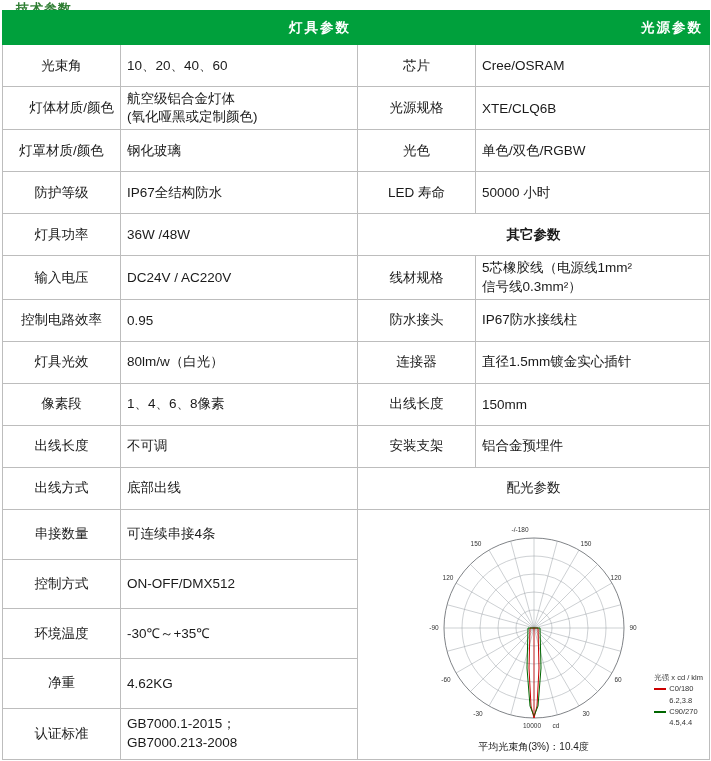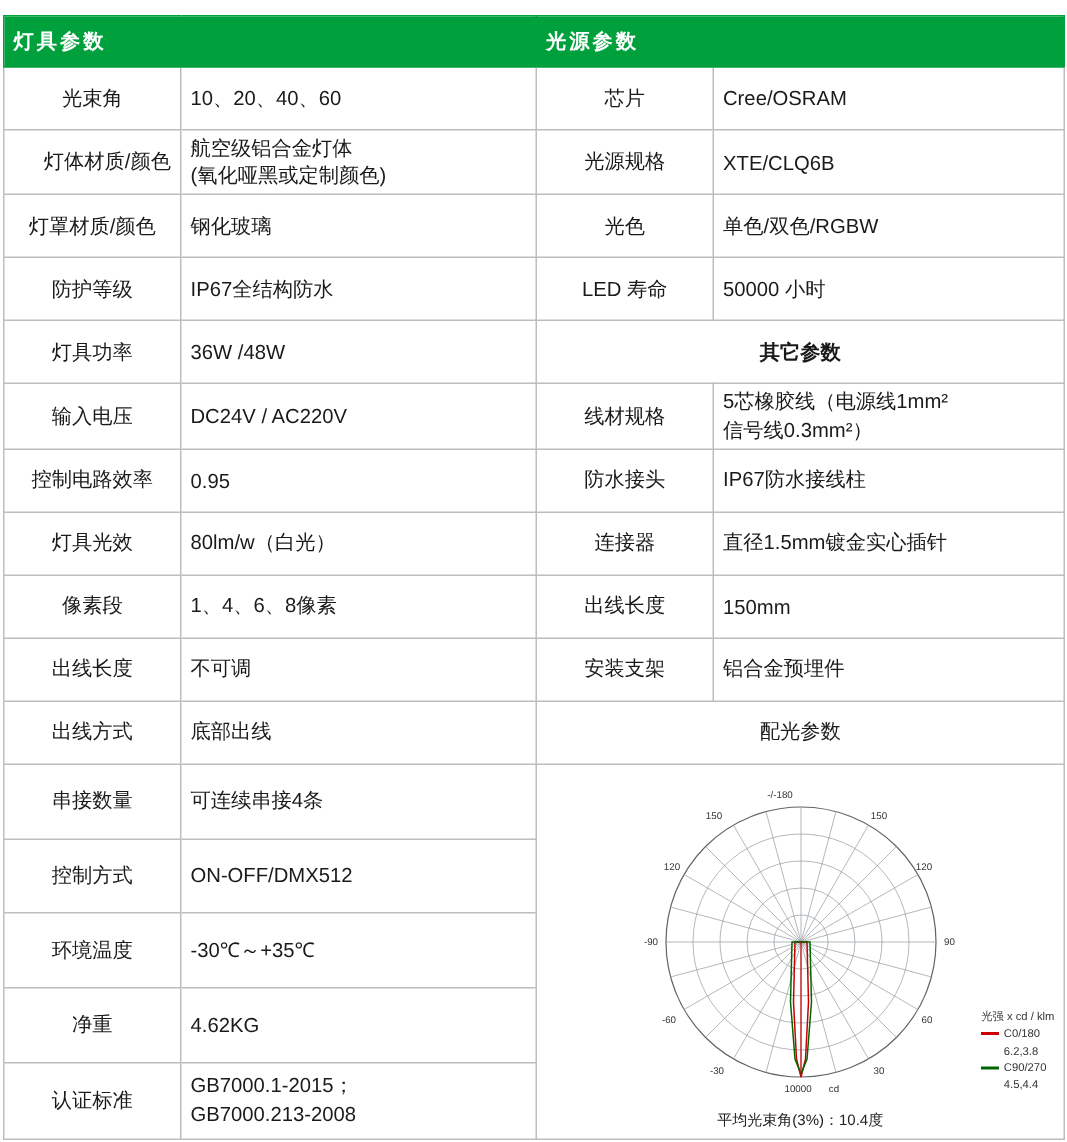--- a/index.html
+++ b/index.html
@@ -46,21 +46,21 @@
     font-size: 13.5px;
     vertical-align: middle;
     padding: 3px 6px;
     box-sizing: border-box;
   }
   .hdr {
     background: #00a03c;
     color: #ffffff;
     font-weight: bold;
     font-size: 16px;
-    text-align: left;
+    text-align: right;
     height: 34px !important;
     border: 1px solid #00a03c !important;
     letter-spacing: 2px;
   }
   .lbl {
     text-align: center;
     width: 115px;
   }
   .val {
     text-align: left;
@@ -119,20 +119,21 @@
     text-align: center;
     font-size: 10px;
     color: #222;
   }
 </style>
 </head>
 <body>
 
 <div class="sheet">
 
+  <div class="top-crop">技术参数</div>
 
   <table class="spec">
     <colgroup>
       <col style="width:118px">
       <col style="width:237px">
       <col style="width:118px">
       <col style="width:234px">
     </colgroup>
     <tbody>
 

